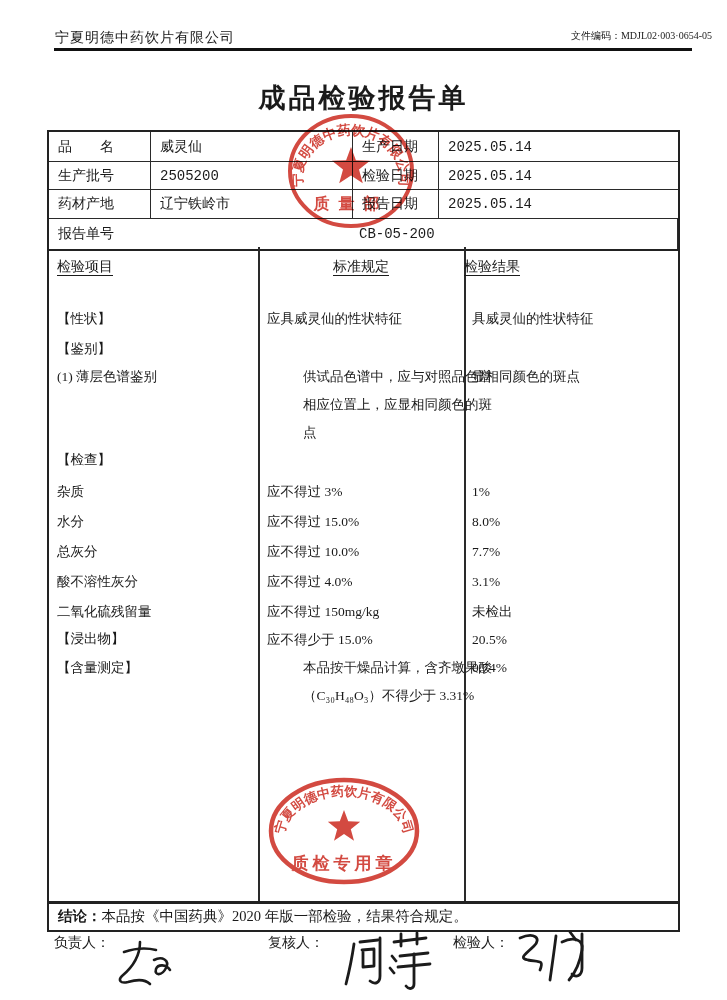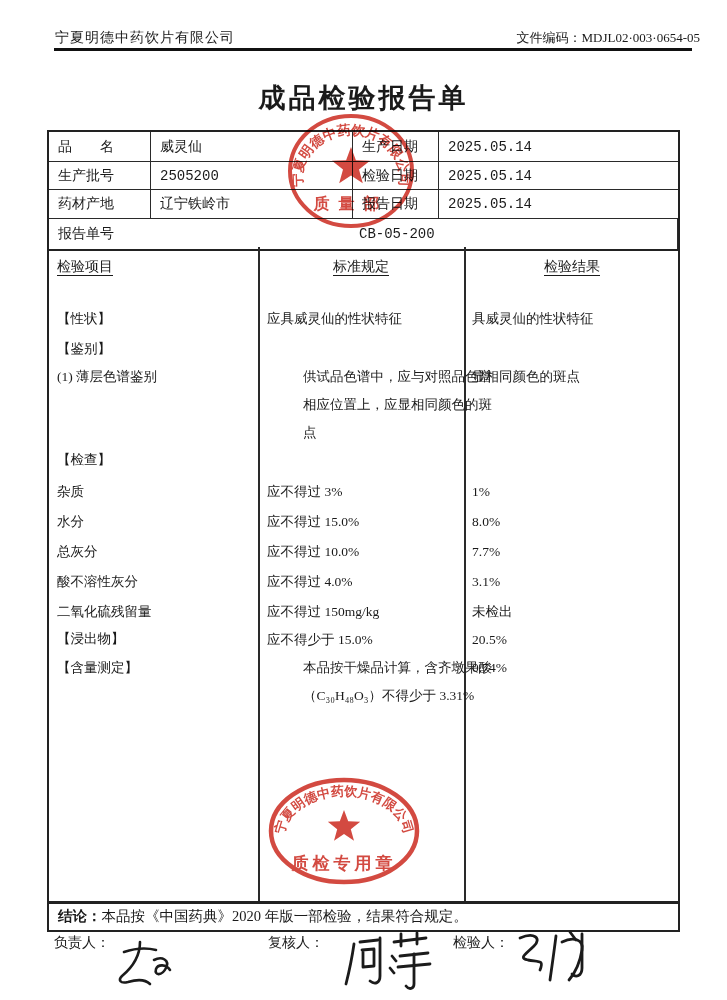--- a/index.html
+++ b/index.html
@@ -5,21 +5,21 @@
   html,body{margin:0;padding:0;}
   body{
     width:727px;height:1000px;background:#ffffff;position:relative;overflow:hidden;
     font-family:"Liberation Serif","DejaVu Serif",serif;
     color:#1a1a1a;
   }
   .page{position:absolute;inset:0;}
 
   
   .hdr-left{position:absolute;left:55px;top:29px;font-size:14px;letter-spacing:1px;}
-  .hdr-right{position:absolute;right:27px;top:29px;font-size:13px;}
+  .hdr-right{position:absolute;right:15px;top:29px;font-size:10px;}
   .hdr-rule{position:absolute;left:54px;top:48px;width:638px;height:3px;background:#111;}
 
   
   .title{position:absolute;left:0;top:80px;width:727px;text-align:center;
          font-size:27px;font-weight:bold;letter-spacing:3px;}
 
   
   .info-table{position:absolute;left:47px;top:130px;width:633px;
     display:grid;grid-template-columns:102px 202px 86px 239px;
     grid-template-rows:30px 28px 29px 30px;
@@ -33,21 +33,21 @@
   
   .insp{position:absolute;left:47px;top:247px;width:633px;height:656px;
     border:2px solid #222;border-top:none;box-sizing:border-box;}
   .vline{position:absolute;top:0;bottom:0;width:1.5px;background:#2a2a2a;}
   .vl1{left:209px;} .vl2{left:415px;}
   .ln{position:absolute;font-size:13.5px;line-height:28px;white-space:nowrap;}
   .c1{left:8px;} .c2{left:218px;} .c3{left:423px;}
   .wrap2{white-space:normal;width:202px;margin-left:36px;}
   .colhead{font-size:14px;text-decoration:underline;text-underline-offset:4px;}
   .ch2{left:209px;width:206px;text-align:center;}
-  .ch3{left:415px;width:216px;text-align:center;}
+  .ch3{left:415px;width:216px;}
 
   
   .conclusion{position:absolute;left:47px;top:901.5px;width:633px;height:30px;
     border:2px solid #222;box-sizing:border-box;display:flex;align-items:center;
     padding-left:9px;font-size:14.5px;}
   .conclusion b{font-weight:bold;}
 
   
   .siglabel{position:absolute;font-size:14px;top:934px;}
   .sl1{left:54px;} .sl2{left:268px;} .sl3{left:453px;}

